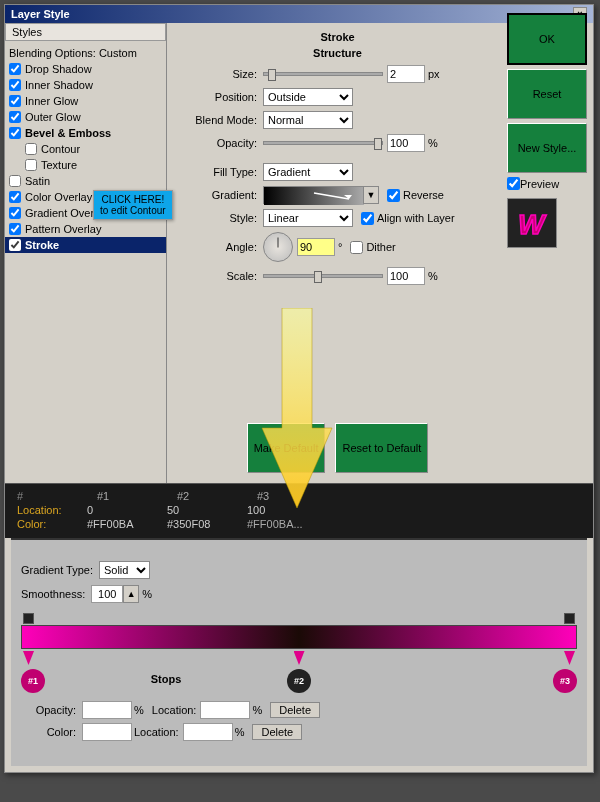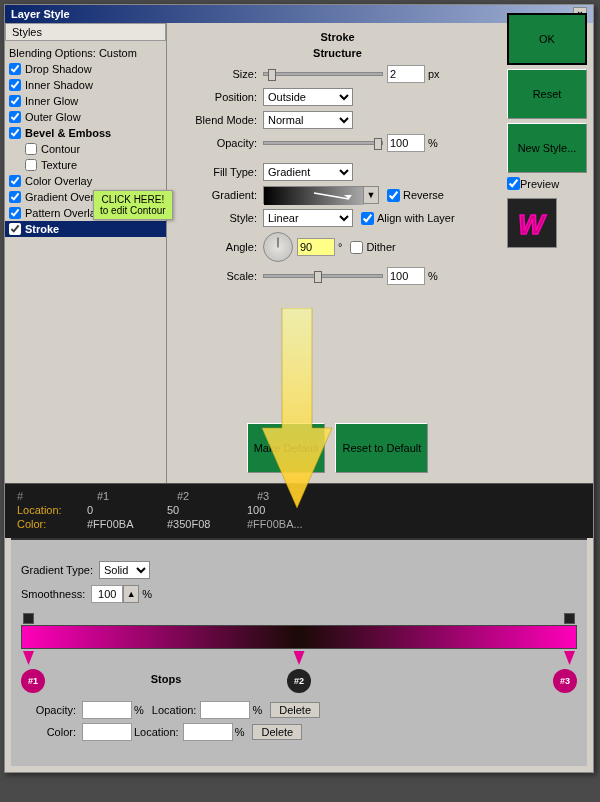--- a/index.html
+++ b/index.html
@@ -94,21 +94,21 @@
 
     .contour-texture {
       margin-left: 16px;
     }
 
     
     .tooltip-box {
       position: absolute;
       left: 88px;
       top: 185px;
-      background: #bef264;
+      background: #0ea5e9;
       border: 1px solid #999;
       padding: 3px 6px;
       font-size: 10px;
       z-index: 10;
       color: #000;
       box-shadow: 1px 1px 3px rgba(0,0,0,0.3);
       max-width: 100px;
       text-align: center;
     }
 
@@ -435,20 +435,24 @@
         <input type="checkbox" checked="" style="">
         <span>Bevel &amp; Emboss</span>
       </div>
       <div class="layer-option contour-texture" style="position:relative;">
         <input type="checkbox" style="">
         <span>Contour</span>
       </div>
       <div class="layer-option contour-texture">
         <input type="checkbox" style="">
         <span>Texture</span>
+      </div>
+      <div class="layer-option">
+        <input type="checkbox" style="">
+        <span>Satin</span>
       </div>
       <div class="layer-option">
         <input type="checkbox" checked="" style="">
         <span>Color Overlay</span>
       </div>
       <div class="layer-option">
         <input type="checkbox" checked="" style="">
         <span>Gradient Overlay</span>
       </div>
       <div class="layer-option">

